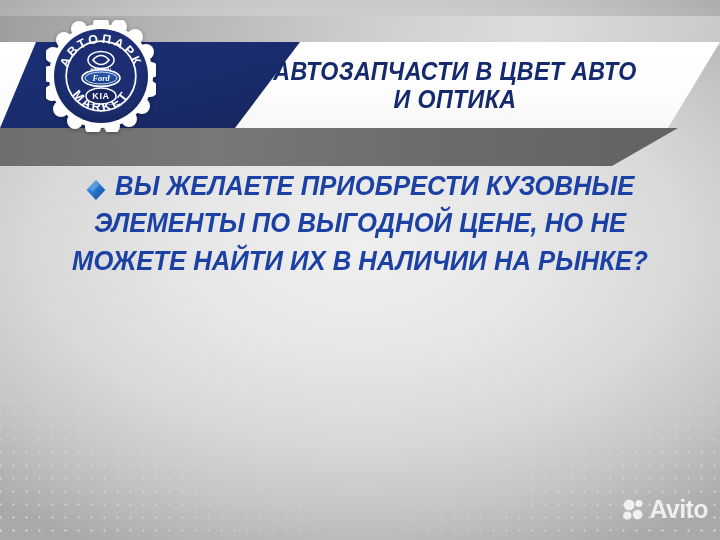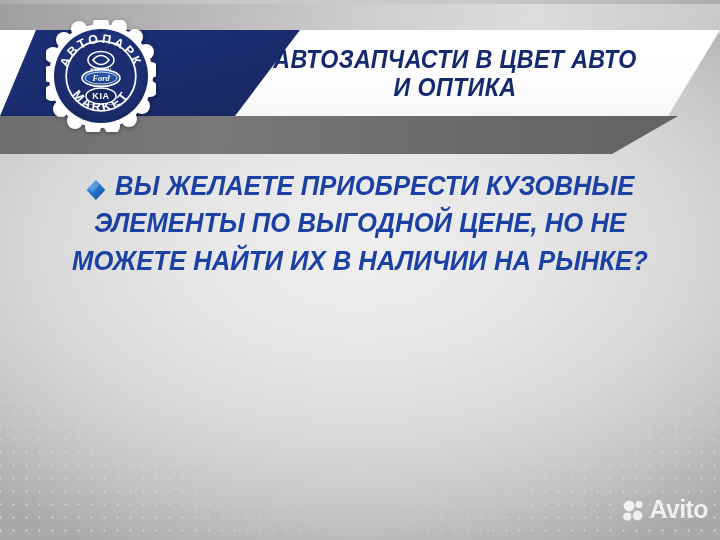--- a/index.html
+++ b/index.html
@@ -30,21 +30,21 @@
     opacity:.50; pointer-events:none;
   }
   .dots.bl { left:-6px; bottom:-4px;
     -webkit-mask-image:linear-gradient(to top right, #000 0%, transparent 72%);
     mask-image:linear-gradient(to top right, #000 0%, transparent 72%); }
   .dots.br { right:-6px; bottom:-4px;
     -webkit-mask-image:linear-gradient(to top left, #000 0%, transparent 72%);
     mask-image:linear-gradient(to top left, #000 0%, transparent 72%); }
 
   
-  #header { position:absolute; left:0; top:4px; width:708px; height:150px; }
+  #header { position:absolute; left:0; top:16px; width:708px; height:150px; }
 
   .band-top-gray {
     position:absolute; left:0; top:0; width:720px; height:30px;
     background:linear-gradient(100deg,#9e9e9e 0%,#b3b3b3 22%,#cfcfcf 52%,#dcdcdc 74%,#c9c9c9 100%);
   }
 
   .band-white {
     position:absolute; left:0; top:26px; width:720px; height:86px;
     background:linear-gradient(180deg,#ffffff 0%,#fdfdfd 60%,#f7f7f7 100%);
     clip-path:polygon(0 0, 720px 0, 668px 100%, 0 100%);
@@ -109,21 +109,21 @@
     font-size:16.5px;
     line-height:1.87;
     letter-spacing:1.7px;
     text-indent:44px;
     word-spacing:1px;
   }
 
   
   #avito {
     position:absolute; right:12px; bottom:18px;
-    display:flex; align-items:flex-end; gap:4px;
+    display:flex; align-items:flex-start; gap:4px;
     opacity:.80;
   }
   #avito .mark { width:24px; height:24px; }
   #avito .word {
     color:#ffffff; font-size:25px; font-weight:bold;
     letter-spacing:-.6px; line-height:1;
     text-shadow:0 1px 1px rgba(0,0,0,.10);
   }
 </style>
 </head>

